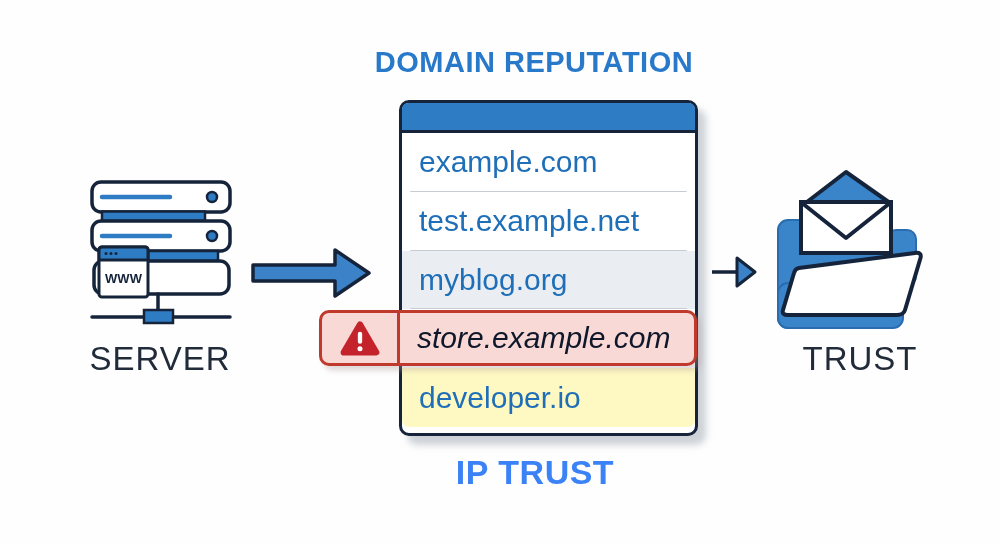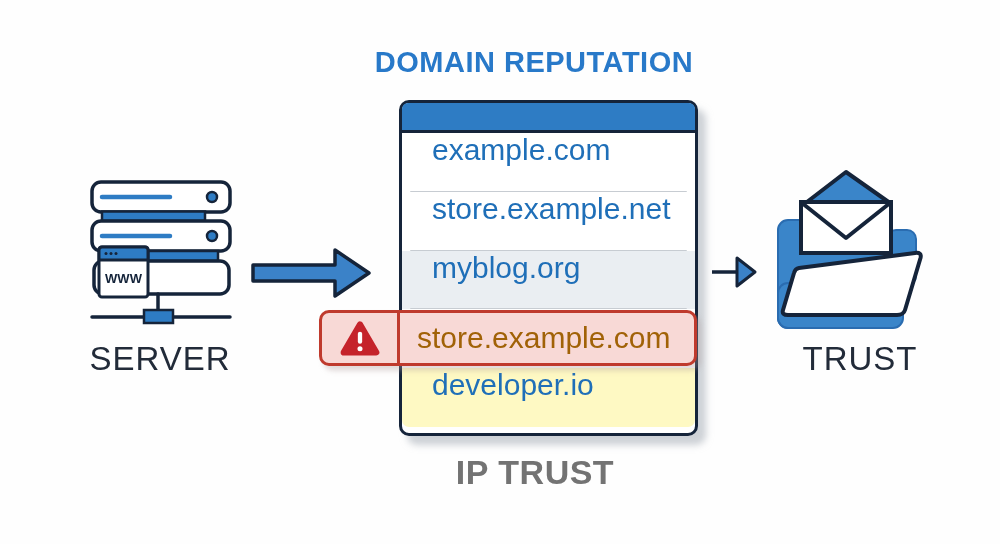--- a/index.html
+++ b/index.html
@@ -6,63 +6,63 @@
   .canvas{
     position:relative;width:1000px;height:544px;background:#fefefe;overflow:hidden;
     font-family:"Liberation Sans","DejaVu Sans",sans-serif;
   }
   .title{
     position:absolute;left:334px;top:46px;width:400px;text-align:center;
     font-size:29px;font-weight:700;letter-spacing:.5px;color:#2879c9;
   }
   .footer-label{
     position:absolute;left:335px;top:453px;width:400px;text-align:center;
-    font-size:34px;font-weight:700;letter-spacing:.5px;color:#737373;
+    font-size:34px;font-weight:700;letter-spacing:.5px;color:#3b82f6;
   }
   .side-label{
     position:absolute;font-size:33px;font-weight:300;color:#222b39;
     text-align:center;letter-spacing:1px;
   }
   .server-label{left:58px;top:340px;width:204px;}
   .inbox-label{left:777px;top:340px;width:166px;}
 
   
   .card{
     position:absolute;left:399px;top:100px;width:293px;height:330px;
     background:#ffffff;border:3px solid #15243a;border-radius:10px;
     box-shadow:8px 9px 7px rgba(165,173,182,.55);
   }
   .card-header{
     height:27px;background:#2e7cc4;border-bottom:3px solid #15243a;
     border-radius:6px 6px 0 0;
   }
   .rows{display:flex;flex-direction:column;height:294px;}
   .row{
-    position:relative;flex:1;display:flex;
-    padding-left:30px;font-size:30px;color:#1f6fb8;background:#ffffff;
+    position:relative;flex:1;display:flex;align-items:center;
+    padding-left:17px;font-size:30px;color:#1f6fb8;background:#ffffff;
   }
   .row.alt{background:#eaeef2;}
   .row.last{background:#fef9c3;border-radius:0 0 7px 7px;}
   .row.sep::after{
     content:"";position:absolute;left:8px;right:8px;bottom:-1px;height:2px;
     background:#c7ccd2;border-radius:1px;
   }
   
   .flag-overlay{
     position:absolute;top:1px;bottom:2px;left:-83px;right:-2px;z-index:3;
     background:#f8d9d6;border:3px solid #bf3a2d;border-radius:10px;
     display:flex;align-items:stretch;
     box-shadow:4px 5px 5px rgba(175,155,155,.35);
   }
   .flag-icon-cell{
     width:75px;border-right:3px solid #bf3a2d;display:flex;
     align-items:center;justify-content:center;flex:none;
   }
   .flag-text{
-    display:flex;align-items:center;padding-left:17px;font-size:30px;color:#a16207;
+    display:flex;align-items:center;padding-left:17px;font-size:30px;color:#0f172a;font-style:italic;
   }
   .abs{position:absolute;}
 </style>
 </head>
 <body>
 
 <div class="canvas">
 
   <div class="title">DOMAIN REPUTATION</div>
 
@@ -98,21 +98,21 @@
     <path d="M2,19 L84,19 L84,4 L118,27 L84,50 L84,35 L2,35 Z" fill="#3b82c8" stroke="#15243a" stroke-width="3.5" stroke-linejoin="round"></path>
   </svg>
 
   <div class="card">
     <div class="card-header"></div>
     <div class="rows">
       <div class="row sep">
         <span>example.com</span>
       </div>
       <div class="row sep">
-        <span>store.example.net</span>
+        <span>test.example.net</span>
       </div>
       <div class="row alt sep">
         <span>myblog.org</span>
       </div>
       <div class="row">
         <div class="flag-overlay">
           <div class="flag-icon-cell">
             <svg width="40" height="36" viewBox="0 0 44 40">
               <path d="M22,5 L40,36 L4,36 Z" fill="#c5232b" stroke="#c5232b" stroke-width="7" stroke-linejoin="round"></path>
               <rect x="19.6" y="13" width="4.8" height="13.5" rx="2.4" fill="#ffffff"></rect>

